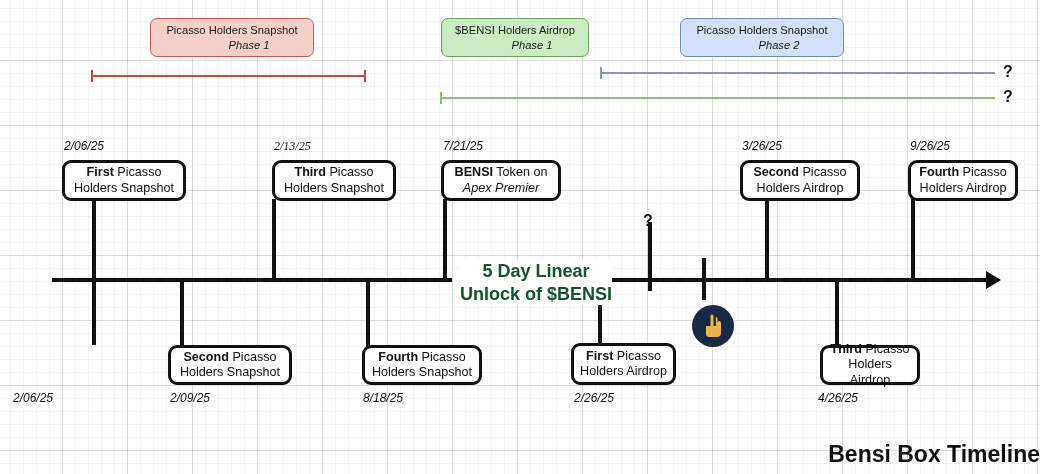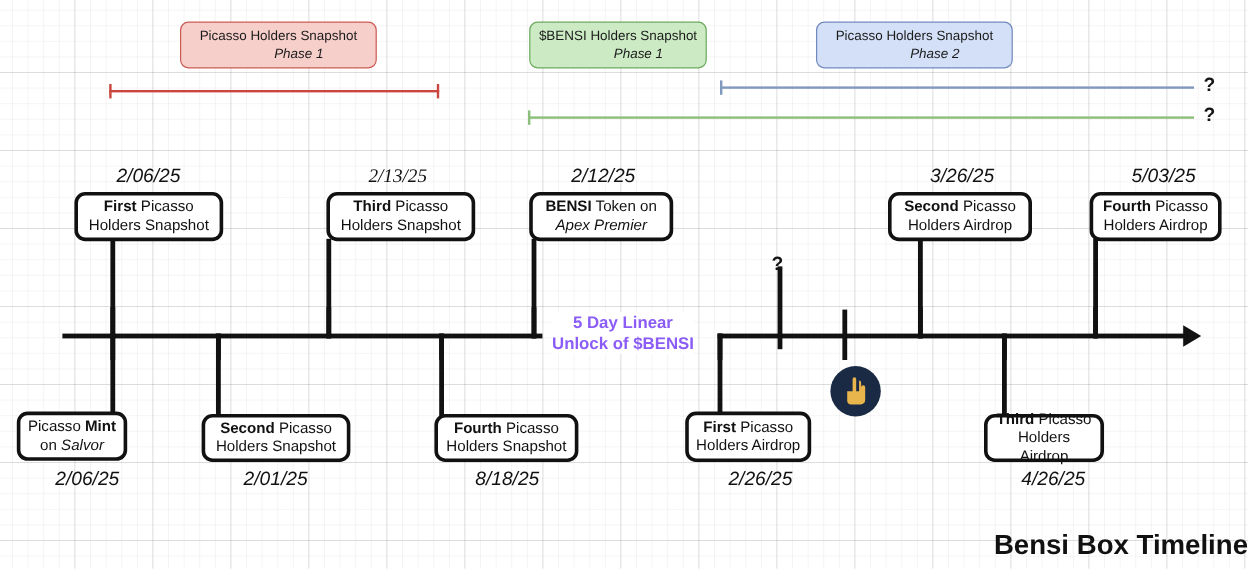--- a/index.html
+++ b/index.html
@@ -111,32 +111,31 @@
   .stem {
     position: absolute;
     width: 4px;
     background: #111111;
     z-index: 2;
   }
 
   .date-label {
     position: absolute;
     font-style: italic;
-    font-size: 16px;
+    font-size: 12px;
     color: #111111;
     white-space: nowrap;
     line-height: 1;
-    margin-left: 33px;
   }
 
   .unlock-label {
     position: absolute;
-    font-size: 14px;
+    font-size: 18px;
     font-weight: 700;
-    color: #8b5cf6;
+    color: #14532d;
     text-align: center;
     line-height: 1.25;
     background: #ffffff;
     z-index: 3;
     white-space: nowrap;
   }
 
   .cursor-badge {
     position: absolute;
     width: 42px; height: 42px;
@@ -164,21 +163,21 @@
     <div class="phase-box phase-red" style="left: 150px; top: 18px; width: 164px; height: 39px;">
       <div>Picasso Holders Snapshot</div>
       <div class="sub">Phase 1</div>
     </div>
     <div class="range range-red" style="left: 91px; top: 75px; width: 275px;">
       <div class="bar"></div>
       <div class="cap left"></div>
       <div class="cap right"></div>
     </div>
     <div class="phase-box phase-green" style="left: 441px; top: 18px; width: 148px; height: 39px;">
-      <div>$BENSI Holders Snapshot</div>
+      <div>$BENSI Holders Airdrop</div>
       <div class="sub">Phase 1</div>
     </div>
     <div class="range range-green" style="left: 440px; top: 97px; width: 555px;">
       <div class="bar"></div>
       <div class="cap left"></div>
     </div>
     <div class="qmark" style="left: 1003px; top: 89px;">?</div>
     <div class="phase-box phase-blue" style="left: 680px; top: 18px; width: 164px; height: 39px;">
       <div>Picasso Holders Snapshot</div>
       <div class="sub">Phase 2</div>
@@ -208,49 +207,45 @@
     </div>
     <div class="stem" style="left: 272px; top: 199px; height: 83px;"></div>
     <div class="tick" style="left: 272px; top: 256px; height: 26px;"></div>
     <div class="date-label" style="left: 274px; top: 140px; font-family: Liberation Serif, serif;">2/13/25</div>
     <div class="event-box" style="left: 441px; top: 160px; width: 120px; height: 41px;">
       <div><b>BENSI</b><span> Token on</span></div>
       <div><i>Apex Premier</i></div>
     </div>
     <div class="stem" style="left: 443px; top: 199px; height: 83px;"></div>
     <div class="tick" style="left: 443px; top: 256px; height: 26px;"></div>
-    <div class="date-label" style="left: 443px; top: 140px;">2/12/25</div>
+    <div class="date-label" style="left: 443px; top: 140px;">7/21/25</div>
     <div class="event-box" style="left: 740px; top: 160px; width: 120px; height: 41px;">
       <div><b>Second</b><span> Picasso</span></div>
       <div>Holders Airdrop</div>
     </div>
     <div class="stem" style="left: 765px; top: 199px; height: 83px;"></div>
     <div class="tick" style="left: 765px; top: 256px; height: 26px;"></div>
     <div class="date-label" style="left: 742px; top: 140px; font-style: italic;">3/26/25</div>
     <div class="event-box" style="left: 908px; top: 160px; width: 110px; height: 41px;">
       <div><b>Fourth</b><span> Picasso</span></div>
       <div>Holders Airdrop</div>
     </div>
     <div class="stem" style="left: 911px; top: 199px; height: 83px;"></div>
     <div class="tick" style="left: 911px; top: 256px; height: 26px;"></div>
-    <div class="date-label" style="left: 910px; top: 140px;">5/03/25</div>
-    <div class="event-box" style="left: 14px; top: 343px; width: 92px; height: 41px;">
-      <div><span>Picasso </span><b>Mint</b></div>
-      <div><span>on </span><i>Salvor</i></div>
-    </div>
+    <div class="date-label" style="left: 910px; top: 140px;">9/26/25</div>
     <div class="stem" style="left: 92px; top: 278px; height: 67px;"></div>
     <div class="tick" style="left: 92px; top: 278px; height: 22px;"></div>
     <div class="date-label" style="left: 13px; top: 392px;">2/06/25</div>
     <div class="event-box" style="left: 168px; top: 345px; width: 124px; height: 40px;">
       <div><b>Second</b><span> Picasso</span></div>
       <div>Holders Snapshot</div>
     </div>
     <div class="stem" style="left: 180px; top: 278px; height: 69px;"></div>
     <div class="tick" style="left: 180px; top: 278px; height: 22px;"></div>
-    <div class="date-label" style="left: 170px; top: 392px;">2/01/25</div>
+    <div class="date-label" style="left: 170px; top: 392px;">2/09/25</div>
     <div class="event-box" style="left: 362px; top: 345px; width: 120px; height: 40px;">
       <div><b>Fourth</b><span> Picasso</span></div>
       <div>Holders Snapshot</div>
     </div>
     <div class="stem" style="left: 366px; top: 278px; height: 69px;"></div>
     <div class="tick" style="left: 366px; top: 278px; height: 22px;"></div>
     <div class="date-label" style="left: 363px; top: 392px;">8/18/25</div>
     <div class="event-box" style="left: 571px; top: 343px; width: 105px; height: 42px;">
       <div><b>First</b><span> Picasso</span></div>
       <div>Holders Airdrop</div>

